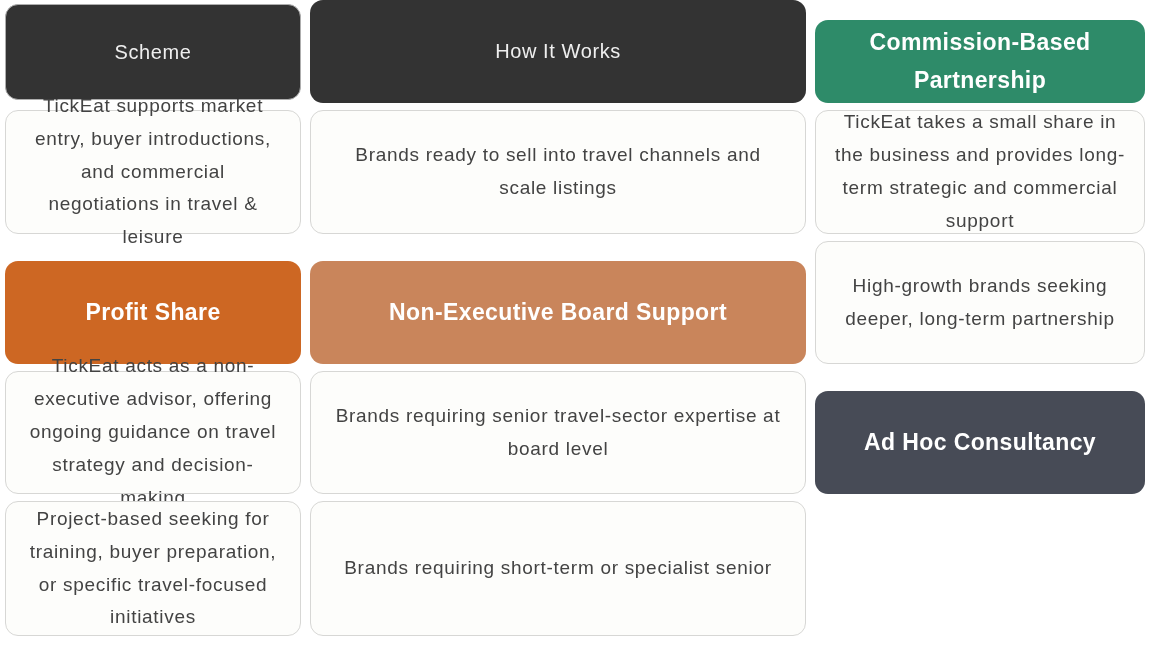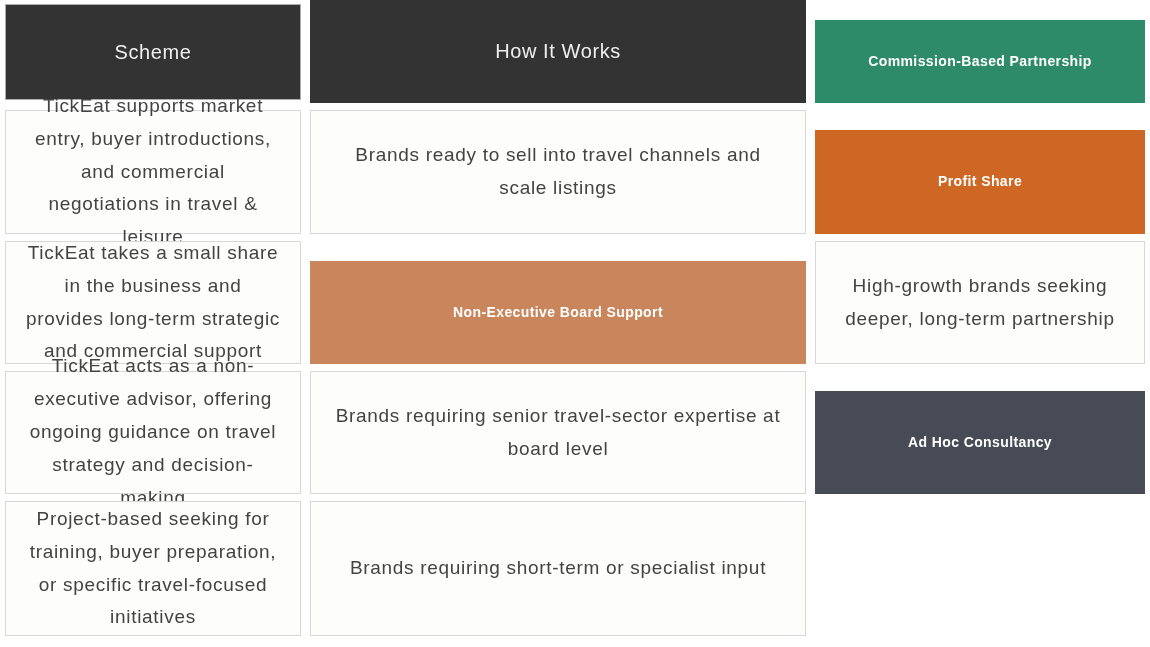--- a/index.html
+++ b/index.html
@@ -1,15 +1,15 @@
 <!DOCTYPE html>
 <html><head>
 <meta charset="utf-8">
 <style>
-  * { margin: 0; padding: 0; box-sizing: border-box; }
+  * { margin: 0; padding: 0; box-sizing: border-box; border-radius: 13px; }
   html, body { background: #ffffff; }
   body {
     width: 1150px;
     height: 647px;
     font-family: "Liberation Sans", sans-serif;
     overflow: hidden;
   }
   .table-wrap {
     width: 1150px;
     height: 647px;
@@ -39,21 +39,21 @@
     font-weight: 400;
   }
   .header-scheme {
     margin: 4px 0 3px 0;
     border: 1px solid #aeaeae;
   }
   
   .scheme-cell {
     color: #ffffff;
     font-weight: 700;
-    font-size: 14px;
+    font-size: 23px;
     letter-spacing: 0.4px;
     line-height: 1.65;
     padding: 8px 28px;
     margin-top: 20px;
   }
   
   .body-cell {
     background: #fdfdfb;
     border: 1px solid #d7d7d5;
     color: #434343;
@@ -69,26 +69,26 @@
 <div class="table-wrap">
   <div class="grid">
 
     <div class="cell header-cell header-scheme">Scheme</div>
     <div class="cell header-cell">How It Works</div>
 
     <div class="cell scheme-cell" style="background: rgb(46, 139, 105);">Commission-Based Partnership</div>
     <div class="cell body-cell">TickEat supports market entry, buyer introductions, and commercial negotiations in travel &amp; leisure</div>
     <div class="cell body-cell">Brands ready to sell into travel channels and scale listings</div>
 
+    <div class="cell body-cell">TickEat takes a small share in the business and provides long-term strategic and commercial support</div>
     <div class="cell scheme-cell" style="background: rgb(205, 103, 35);">Profit Share</div>
-    <div class="cell body-cell">TickEat takes a small share in the business and provides long-term strategic and commercial support</div>
     <div class="cell scheme-cell" style="background: rgb(201, 133, 91);">Non-Executive Board Support</div>
 
     <div class="cell body-cell">High-growth brands seeking deeper, long-term partnership</div>
     <div class="cell body-cell">TickEat acts as a non-executive advisor, offering ongoing guidance on travel strategy and decision-making</div>
     <div class="cell body-cell">Brands requiring senior travel-sector expertise at board level</div>
 
     <div class="cell scheme-cell" style="background: rgb(71, 75, 86); text-align: center;">Ad Hoc Consultancy</div>
     <div class="cell body-cell">Project-based seeking for training, buyer preparation, or specific travel-focused initiatives</div>
-    <div class="cell body-cell">Brands requiring short-term or specialist input</div>
+    <div class="cell body-cell">Brands requiring short-term or specialist senior</div>
 
   </div>
 </div>
 
 </body></html>

